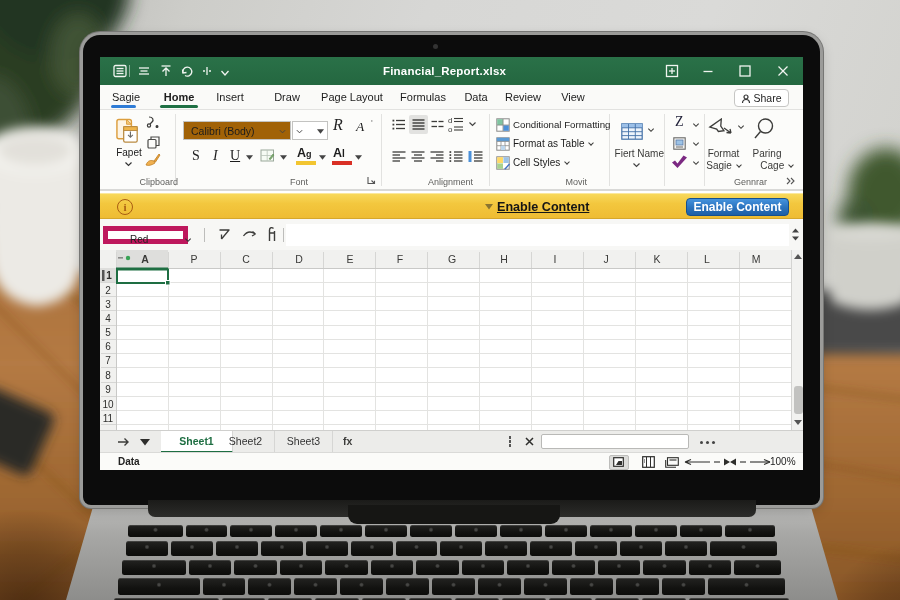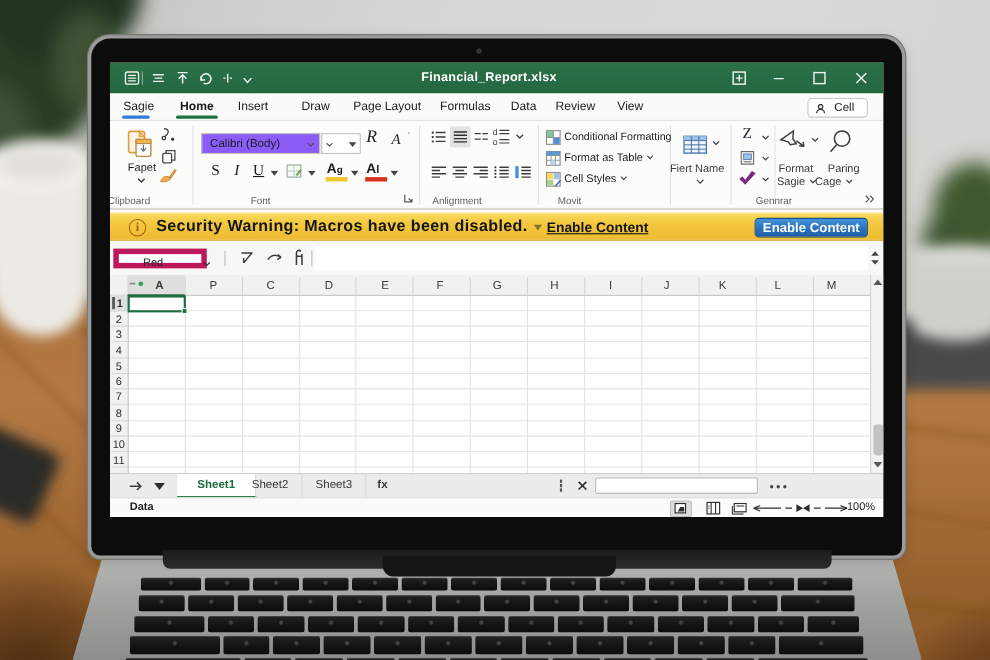--- a/index.html
+++ b/index.html
@@ -29,21 +29,21 @@
 
 
 #menubar { position:absolute; left:0; top:28px; width:703px; height:25px; background:#fafaf8; border-bottom:1px solid #e2e2e0; }
 .mtab { position:absolute; top:0; height:24px; line-height:24px; font-size:11px; color:#1c1c1c; text-align:center; }
 .ul { position:absolute; height:2.5px; top:20px; border-radius:2px; }
 #sharebtn { position:absolute; left:634px; top:4px; width:55px; height:18px; border:1px solid #c6c6c4; background:#fff; border-radius:4px; font-size:10.5px; color:#222; text-align:center; line-height:17px; }
 
 
 #ribbon { position:absolute; left:0; top:53px; width:703px; height:81px; background:#fcfcfa; border-bottom:2px solid #d9d9d7; }
 .gsep { position:absolute; top:4px; width:1px; height:72px; background:#e2e2e0; }
-.glabel { position:absolute; top:67px; font-size:9px; color:#5f5f5d; width:80px; text-align:left; }
+.glabel { position:absolute; top:67px; font-size:9px; color:#5f5f5d; width:80px; text-align:right; }
 .rtext { position:absolute; font-size:10px; color:#1c1c1c; }
 .dropv { display:inline-block; width:4px; height:4px; border:solid #3c3c3a; border-width:0 1.2px 1.2px 0; transform:rotate(45deg); margin-left:2px; vertical-align:2.5px; }
 
 
 #warnbar { position:absolute; left:0; top:136px; width:703px; height:26px; background:linear-gradient(180deg,#f8d95c 0%,#f3c73e 40%,#eebc33 100%); border-top:1px solid #fbe89c; border-bottom:1px solid #d6a72b; }
 #warnico { position:absolute; left:17px; top:4.5px; width:16px; height:16px; border:1.6px solid #a85c12; border-radius:50%; color:#a85c12; font-size:11px; font-weight:bold; text-align:center; line-height:14px; font-family:"Liberation Serif",serif; }
 #warntext { position:absolute; left:42px; top:4px; font-size:14.6px; color:#151515; font-weight:600; letter-spacing:0.35px; }
 #enlink { position:absolute; left:397px; top:5.5px; font-size:12.6px; color:#151515; font-weight:600; text-decoration:underline; }
 #enbtn { position:absolute; left:586px; top:4px; width:103px; height:18px; background:linear-gradient(180deg,#4593dd 0%,#2a72bd 55%,#1d5fa6 100%); border:1px solid #16508e; border-radius:4px; color:#fff; font-size:12px; font-weight:bold; text-align:center; line-height:17px; }
 
@@ -283,21 +283,21 @@
     <div class="mtab" style="left:112px;width:36px">Insert</div>
     <div class="mtab" style="left:171px;width:32px">Draw</div>
     <div class="mtab" style="left:220px;width:64px">Page Layout</div>
     <div class="mtab" style="left:296px;width:54px">Formulas</div>
     <div class="mtab" style="left:361px;width:30px">Data</div>
     <div class="mtab" style="left:402px;width:42px">Review</div>
     <div class="mtab" style="left:458px;width:30px">View</div>
     <div id="sharebtn"><svg style="position:absolute;left:6px;top:4px;width:10px;height:10px;fill:none;stroke:#333;stroke-width:1.2" viewBox="0 0 10 10">
           <circle cx="5" cy="3" r="2"></circle>
           <path d="M1.5 9 A3.5 3.5 0 0 1 8.5 9"></path>
-        </svg><span style="margin-left:12px">Cell</span></div>
+        </svg><span style="margin-left:12px">Share</span></div>
   </div>
   <div id="ribbon">
     <div class="gsep" style="left:75px"></div>
     <div class="gsep" style="left:281px"></div>
     <div class="gsep" style="left:389px"></div>
     <div class="gsep" style="left:509px"></div>
     <div class="gsep" style="left:564px"></div>
     <div class="gsep" style="left:604px"></div>
     
     <svg style="position:absolute;left:15px;top:8px;width:27px;height:27px" viewBox="0 0 28 28">
@@ -319,21 +319,21 @@
     <svg style="position:absolute;left:47px;top:26px;width:13px;height:13px;fill:none;stroke:#4a4a48;stroke-width:1.2" viewBox="0 0 13 13">
         <rect x="1" y="3.5" width="8" height="8.5" rx="1"></rect>
         <path d="M4 3.5 V1 H12 V9.5 H9"></path>
       </svg>
     <svg style="position:absolute;left:44px;top:42px;width:17px;height:15px" viewBox="0 0 17 15">
         <path d="M10 9 L15 2 L16 3 L11.5 10 Z" fill="#e8a13c" stroke="#c07f22" stroke-width="0.8"></path>
         <path d="M2 13 C4 8 7 8 10 9 L11 11 C8 13 5 14 2 13 Z" fill="#f0b050" stroke="#c07f22" stroke-width="0.8"></path>
       </svg>
     <div class="glabel" style="left:-2px">Clipboard</div>
     
-    <div style="position:absolute;left:83px;top:11px;width:108px;height:19px;background:#8b5cf6;border:1px solid #c3c3c1;font-size:10.5px;color:#1c1c1c;line-height:18px;padding-left:7px">Calibri (Body)
+    <div style="position:absolute;left:83px;top:11px;width:108px;height:19px;background:#a16207;border:1px solid #c3c3c1;font-size:10.5px;color:#1c1c1c;line-height:18px;padding-left:7px">Calibri (Body)
       <svg style="position:absolute;right:4px;top:7px;width:7px;height:5px;fill:none;stroke:#444;stroke-width:1.1" viewBox="0 0 8 5">
           <path d="M1 1 L4 4 L7 1"></path>
         </svg>
     </div>
     <div style="position:absolute;left:192px;top:11px;width:36px;height:19px;background:#fff;border:1px solid #c3c3c1">
       <svg style="position:absolute;left:3px;top:7px;width:7px;height:5px;fill:none;stroke:#444;stroke-width:1.1" viewBox="0 0 8 5">
           <path d="M1 1 L4 4 L7 1"></path>
         </svg>
       <svg style="position:absolute;right:3px;top:7px;width:7px;height:5px;fill:#444" viewBox="0 0 8 5">
           <path d="M0 0 H8 L4 5 Z"></path>
@@ -488,21 +488,21 @@
     <div class="glabel" style="left:407px">Movit</div>
     
     <svg style="position:absolute;left:521px;top:13px;width:22px;height:17px" viewBox="0 0 22 17">
         <rect x="0.8" y="0.8" width="20.4" height="15.4" fill="#eef4fb" stroke="#4472a8" stroke-width="1.2"></rect>
         <rect x="0.8" y="0.8" width="20.4" height="4" fill="#9cc0e8"></rect>
         <path d="M1 4.8 H21 M1 8.7 H21 M1 12.6 H21 M7.5 1 V16 M14.3 1 V16" stroke="#4472a8" stroke-width="0.9"></path>
       </svg>
     <svg style="position:absolute;left:547px;top:17px;width:8px;height:6px;fill:none;stroke:#3c3c3a;stroke-width:1.2" viewBox="0 0 9 6">
         <path d="M1.5 1.5 L4.5 4.5 L7.5 1.5"></path>
       </svg>
-    <div class="rtext" style="left:509px;top:38px;width:55px;text-align:left;color:#3a3a38">Fiert Name</div>
+    <div class="rtext" style="left:509px;top:38px;width:55px;text-align:right;color:#3a3a38">Fiert Name</div>
     <svg style="position:absolute;left:532px;top:52px;width:9px;height:6px;fill:none;stroke:#444;stroke-width:1.2" viewBox="0 0 9 6">
         <path d="M1.5 1.5 L4.5 4.5 L7.5 1.5"></path>
       </svg>
     
     <div style="position:absolute;left:575px;top:4px;font-size:14px;color:#22223a;font-family:'Liberation Serif',serif">Z</div>
     <svg style="position:absolute;left:592px;top:12px;width:8px;height:6px;fill:none;stroke:#3c3c3a;stroke-width:1.2" viewBox="0 0 9 6">
         <path d="M1.5 1.5 L4.5 4.5 L7.5 1.5"></path>
       </svg>
     <svg style="position:absolute;left:573px;top:27px;width:13px;height:13px" viewBox="0 0 13 13">
         <rect x="0.8" y="0.8" width="11.4" height="11.4" fill="#f4f4f2" stroke="#6a6a68" stroke-width="1.1"></rect>
@@ -528,29 +528,28 @@
     <svg style="position:absolute;left:637px;top:14px;width:8px;height:6px;fill:none;stroke:#3c3c3a;stroke-width:1.2" viewBox="0 0 9 6">
         <path d="M1.5 1.5 L4.5 4.5 L7.5 1.5"></path>
       </svg>
     <div class="rtext" style="left:596px;top:38px;width:55px;text-align:center;color:#3a3a38">Format</div>
     <div class="rtext" style="left:596px;top:50px;width:55px;text-align:center;color:#3a3a38">Sagie <span class="dropv"></span></div>
     <svg style="position:absolute;left:652px;top:7px;width:24px;height:24px;fill:none;stroke:#3c3c3a;stroke-width:1.4" viewBox="0 0 24 24">
         <circle cx="13.5" cy="9" r="7"></circle>
         <line x1="8.5" y1="14.5" x2="3" y2="21"></line>
       </svg>
     <div class="rtext" style="left:641px;top:38px;width:52px;text-align:center;color:#3a3a38">Paring</div>
-    <div class="rtext" style="left:641px;top:50px;width:52px;text-align:left;color:#3a3a38">Cage <span class="dropv"></span></div>
+    <div class="rtext" style="left:641px;top:50px;width:52px;text-align:right;color:#3a3a38">Cage <span class="dropv"></span></div>
     <div class="glabel" style="left:587px">Gennrar</div>
     <svg style="position:absolute;left:686px;top:67px;width:9px;height:8px;fill:none;stroke:#555;stroke-width:1.1" viewBox="0 0 9 8">
         <path d="M1 1 L4 4 L1 7 M5 1 L8 4 L5 7"></path>
       </svg>
   </div>
   <div id="warnbar">
     <div id="warnico">i</div>
-    <div id="warntext">Security Warning: Macros have been disabled.</div>
     <svg style="position:absolute;left:385px;top:10px;width:8px;height:6px;fill:#8a7430" viewBox="0 0 8 6">
         <path d="M0 0 H8 L4 5.5 Z"></path>
       </svg>
     <div id="enlink">Enable Content</div>
     <div id="enbtn">Enable Content</div>
   </div>
   <div id="fbar">
     <div id="namebox">Red
       <svg style="position:absolute;left:76px;top:6px;width:8px;height:6px;fill:none;stroke:#333;stroke-width:1.2" viewBox="0 0 9 6">
           <path d="M1.5 1.5 L4.5 4.5 L7.5 1.5"></path>

